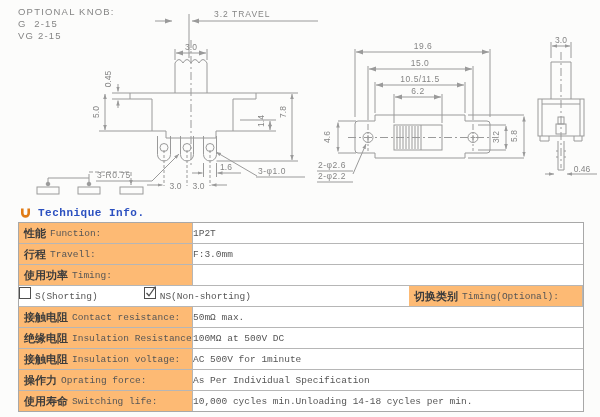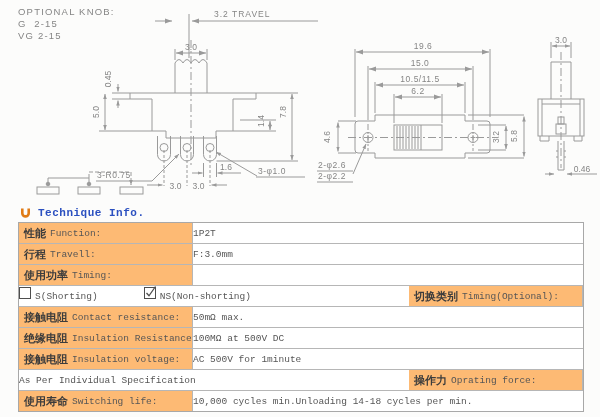--- a/index.html
+++ b/index.html
@@ -271,25 +271,25 @@
 
     <div class="tr">
       <div class="td label">
         <span class="cn">接触电阻</span>
         <span class="en">Insulation voltage:</span>
       </div>
       <div class="td value">AC 500V for 1minute</div>
     </div>
 
     <div class="tr">
-      <div class="td value">As Per Individual Specification</div>
       <div class="td label">
         <span class="cn">操作力</span>
         <span class="en">Oprating force:</span>
       </div>
+      <div class="td value">As Per Individual Specification</div>
     </div>
 
     <div class="tr">
       <div class="td label">
         <span class="cn">使用寿命</span>
         <span class="en">Switching life:</span>
       </div>
       <div class="td value">10,000 cycles min.Unloading 14-18 cycles per min.</div>
     </div>
 

